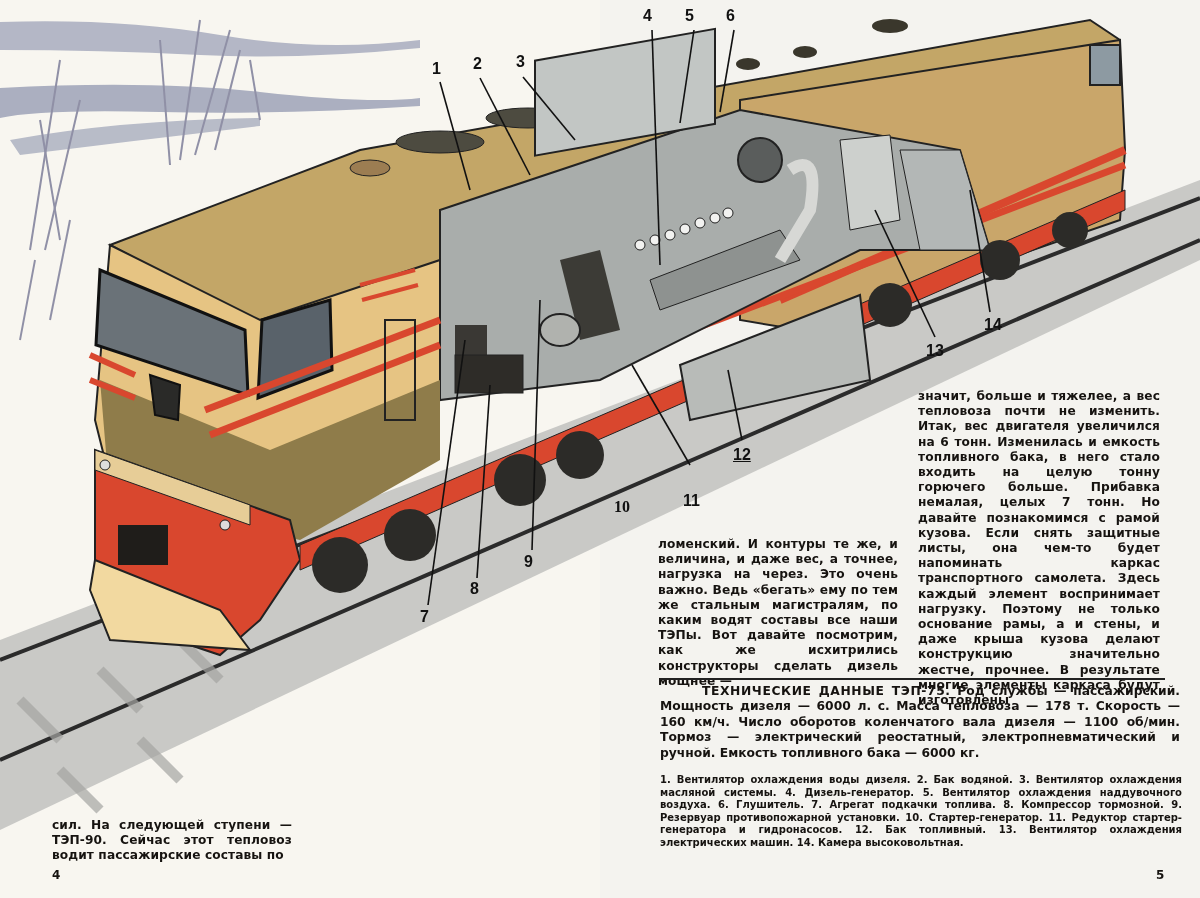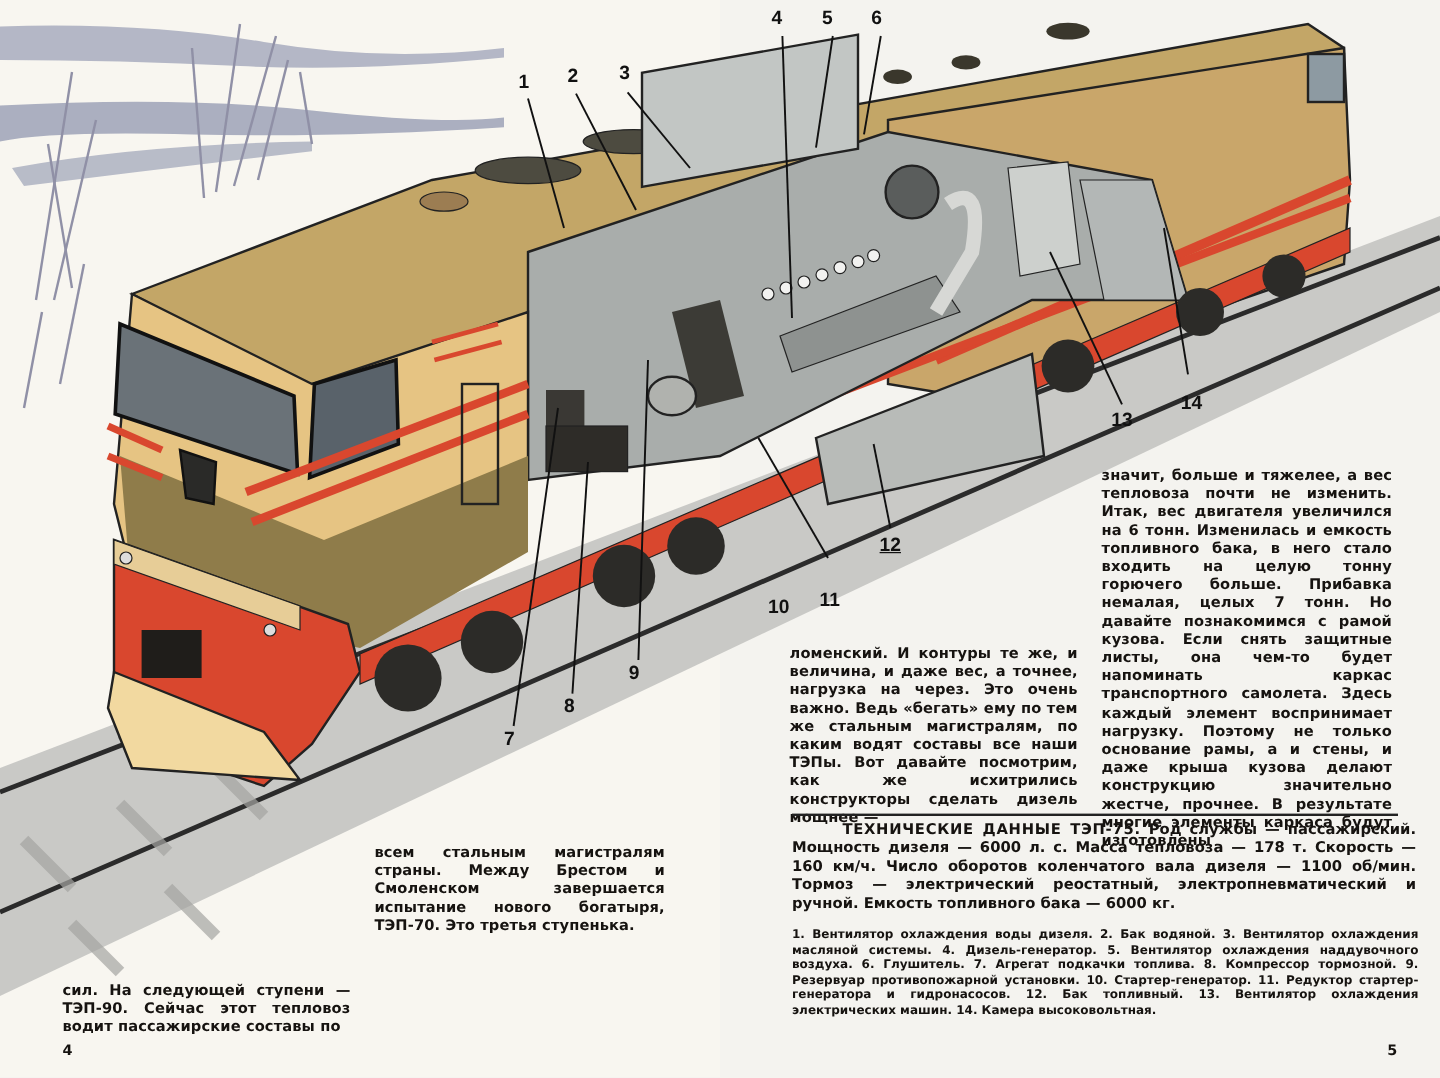--- a/index.html
+++ b/index.html
@@ -154,31 +154,30 @@
 
 <span class="callout" style="left:432px;top:60px;">1</span>
 <span class="callout" style="left:473px;top:55px;">2</span>
 <span class="callout" style="left:516px;top:53px;">3</span>
 <span class="callout" style="left:643px;top:7px;">4</span>
 <span class="callout" style="left:685px;top:7px;">5</span>
 <span class="callout" style="left:726px;top:7px;">6</span>
 <span class="callout" style="left:420px;top:608px;">7</span>
 <span class="callout" style="left:470px;top:580px;">8</span>
 <span class="callout" style="left:524px;top:553px;">9</span>
-<span class="callout" style="left:640px;top:498px;">10</span>
+<span class="callout" style="left:614px;top:498px;font-family:Liberation Serif, serif;">10</span>
 <span class="callout" style="left:683px;top:492px;">11</span>
 <span class="callout" style="left:733px;top:446px;text-decoration:underline;">12</span>
 <span class="callout" style="left:926px;top:342px;">13</span>
-<span class="callout" style="left:984px;top:316px;margin-top:12px;">14</span>
+<span class="callout" style="left:984px;top:316px;">14</span>
 
 <div class="col" style="left:52px;top:818px;width:240px;">
   <p>сил. На следующей ступени — ТЭП-90. Сейчас этот тепловоз водит пассажирские составы по</p>
 </div>
 <div class="col" style="left:312px;top:703px;width:242px;">
-  <p>всем стальным магистралям страны. Между Брестом и Смоленском завершается испытание нового богатыря, ТЭП-70. Это третья ступенька.</p>
 </div>
 <span class="page-num" style="left:52px;top:868px;">4</span>
 
 <div class="col" style="left:658px;top:537px;width:240px;">
   <p>ломенский. И контуры те же, и величина, и даже вес, а точнее, нагрузка на через. Это очень важно. Ведь «бегать» ему по тем же стальным магистралям, по каким водят составы все наши ТЭПы. Вот давайте посмотрим, как же исхитрились конструкторы сделать дизель мощнее —</p>
 </div>
 <div class="col" style="left:918px;top:389px;width:242px;">
   <p>значит, больше и тяжелее, а вес тепловоза почти не изменить. Итак, вес двигателя увеличился на 6 тонн. Изменилась и емкость топливного бака, в него стало входить на целую тонну горючего больше. Прибавка немалая, целых 7 тонн. Но давайте познакомимся с рамой кузова. Если снять защитные листы, она чем-то будет напоминать каркас транспортного самолета. Здесь каждый элемент воспринимает нагрузку. Поэтому не только основание рамы, а и стены, и даже крыша кузова делают конструкцию значительно жестче, прочнее. В результате многие элементы каркаса будут изготовлены</p>
 </div>
 

